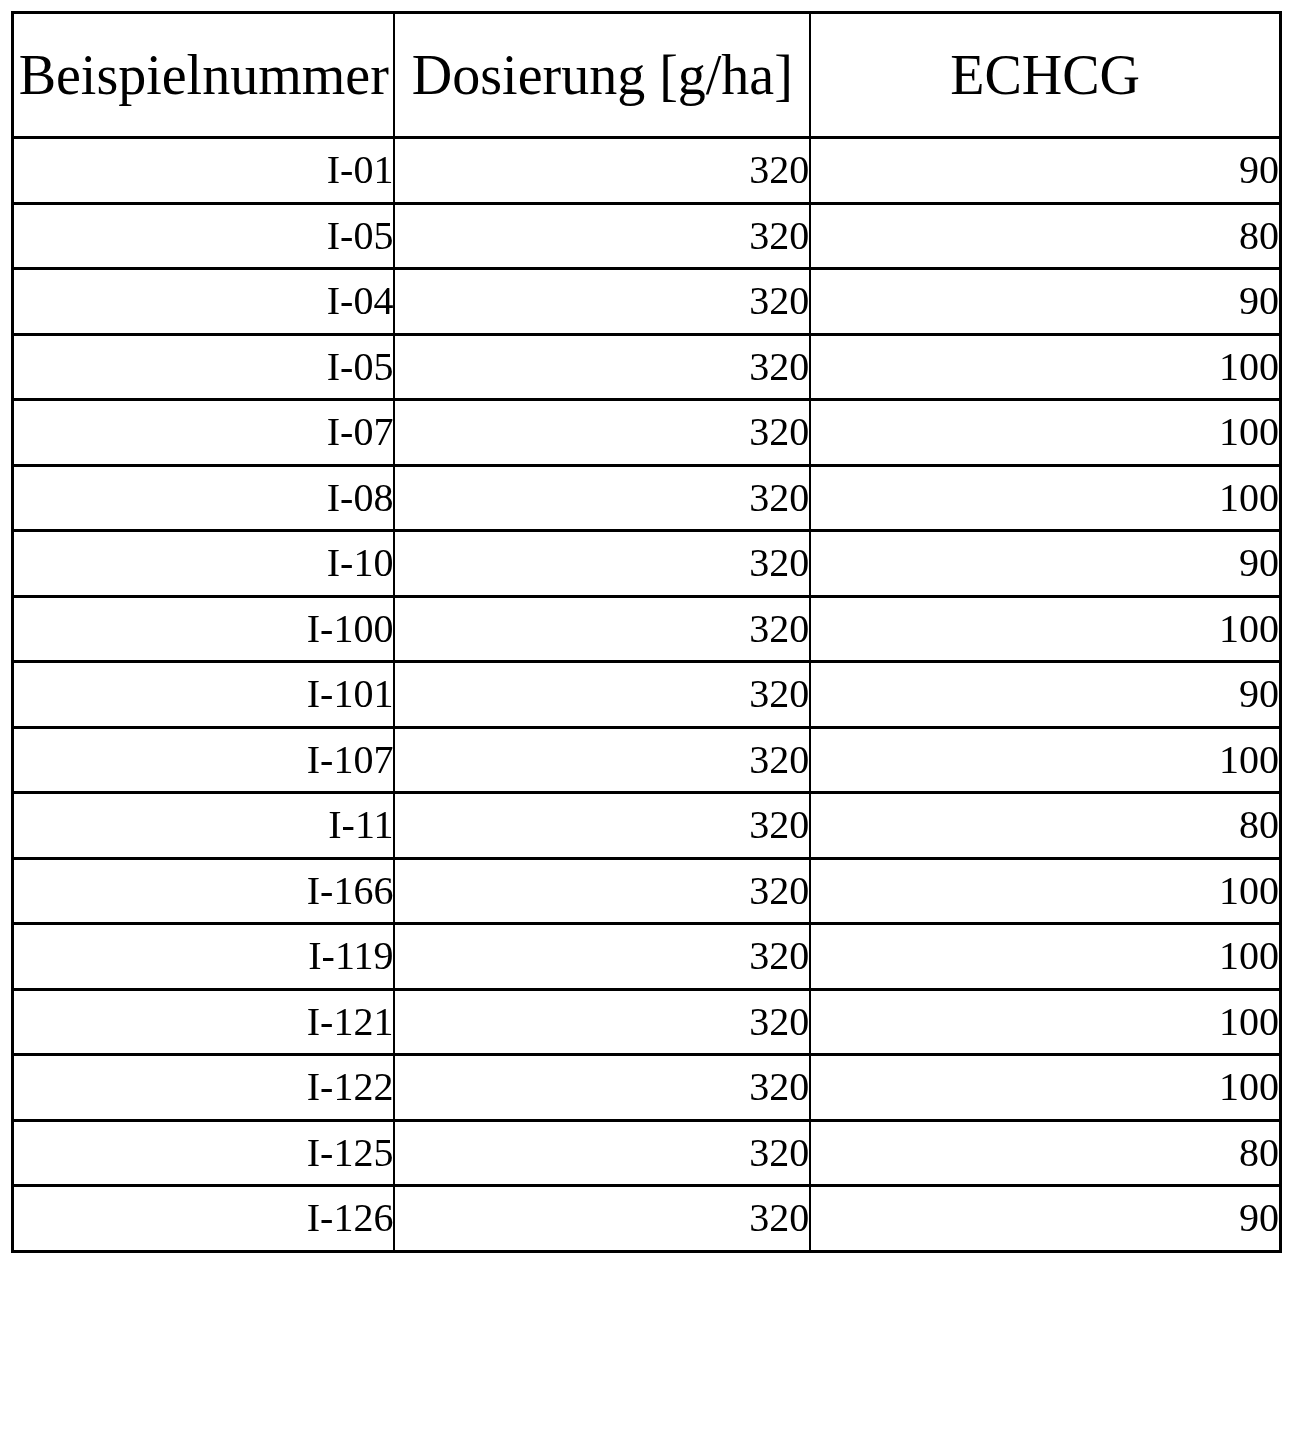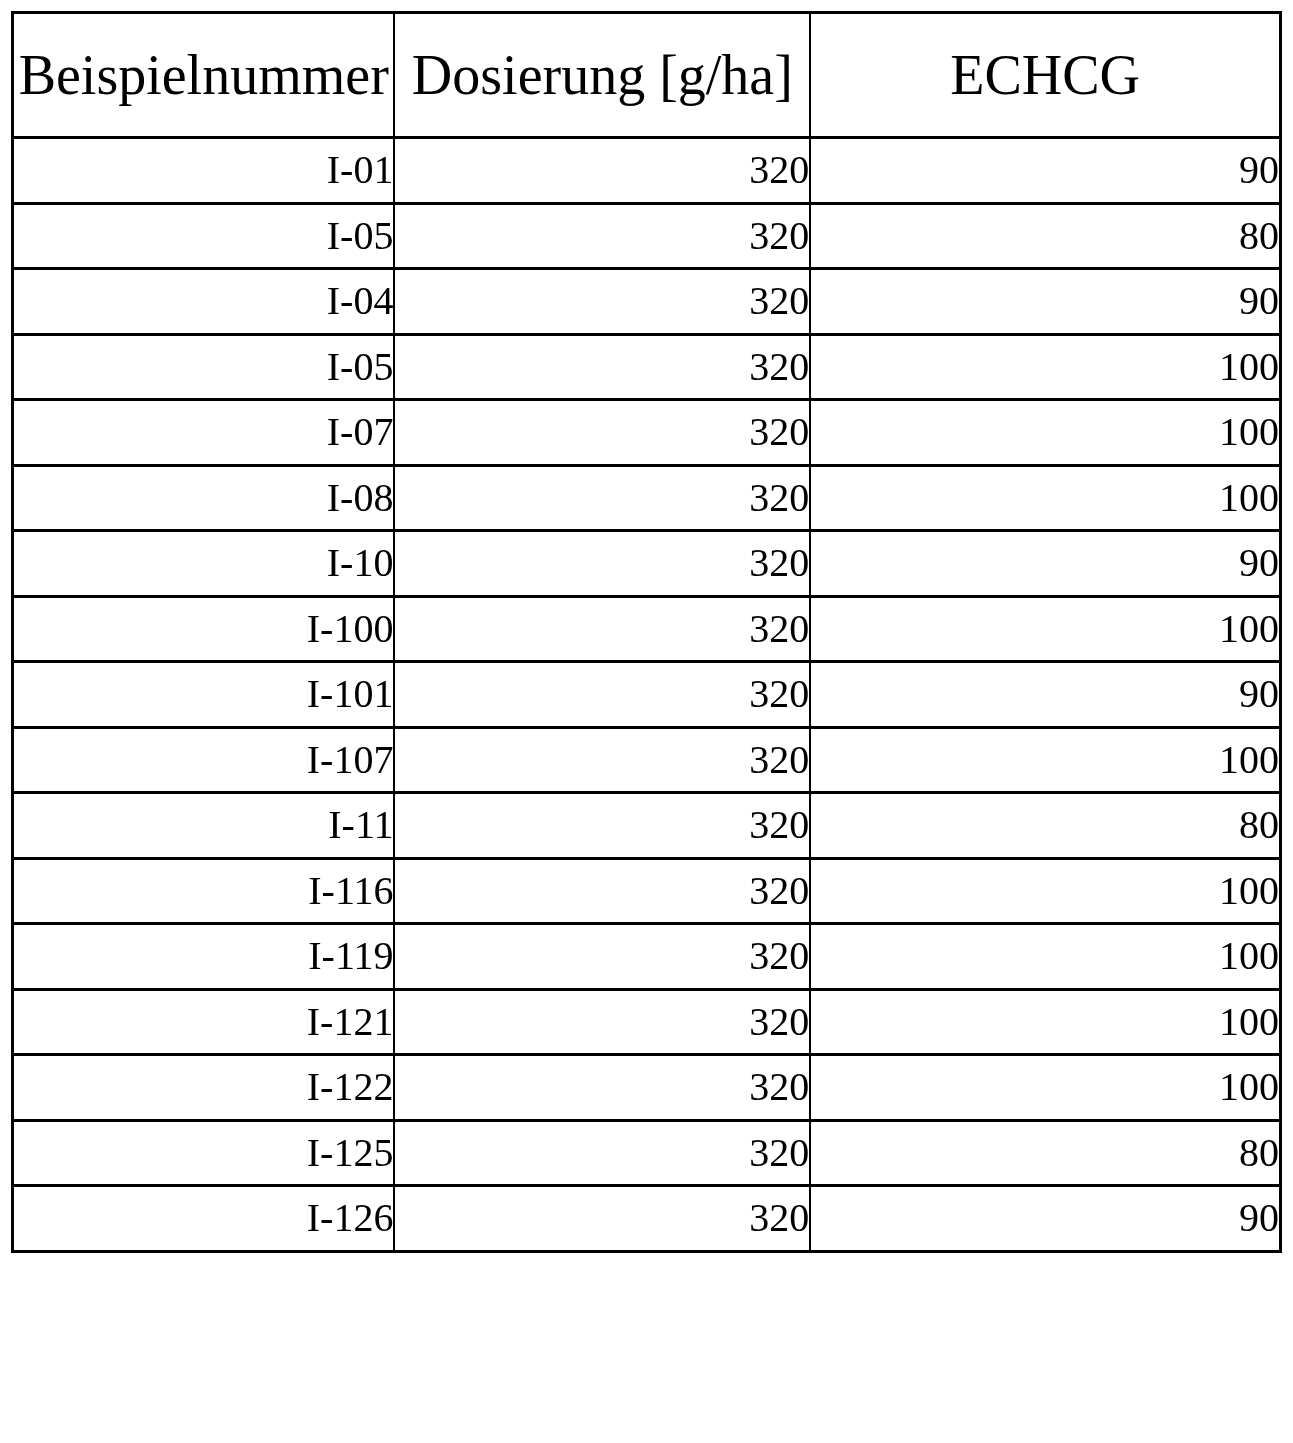--- a/index.html
+++ b/index.html
@@ -92,21 +92,21 @@
         <td>I-107</td>
         <td>320</td>
         <td>100</td>
       </tr>
       <tr class="body-row">
         <td>I-11</td>
         <td>320</td>
         <td>80</td>
       </tr>
       <tr class="body-row">
-        <td>I-116</td>
+        <td>I-166</td>
         <td>320</td>
         <td>100</td>
       </tr>
       <tr class="body-row">
         <td>I-119</td>
         <td>320</td>
         <td>100</td>
       </tr>
       <tr class="body-row">
         <td>I-121</td>

